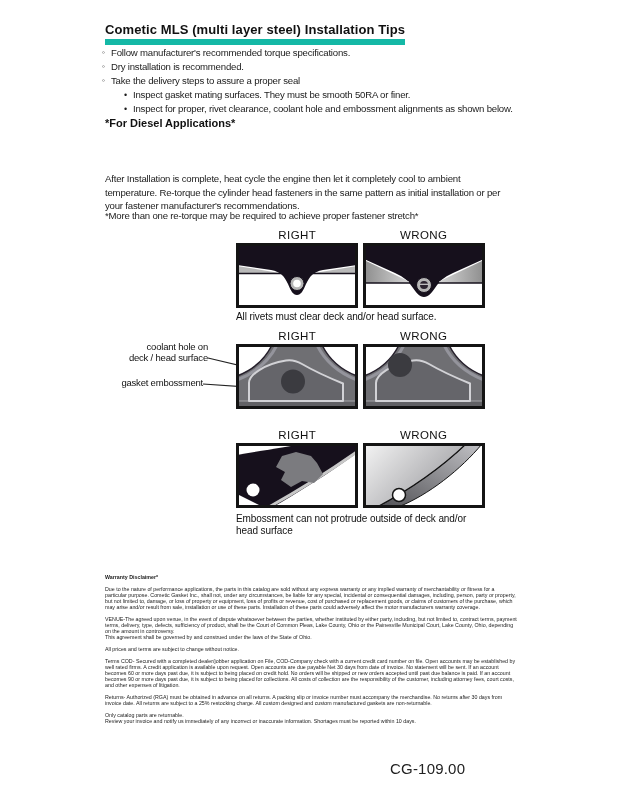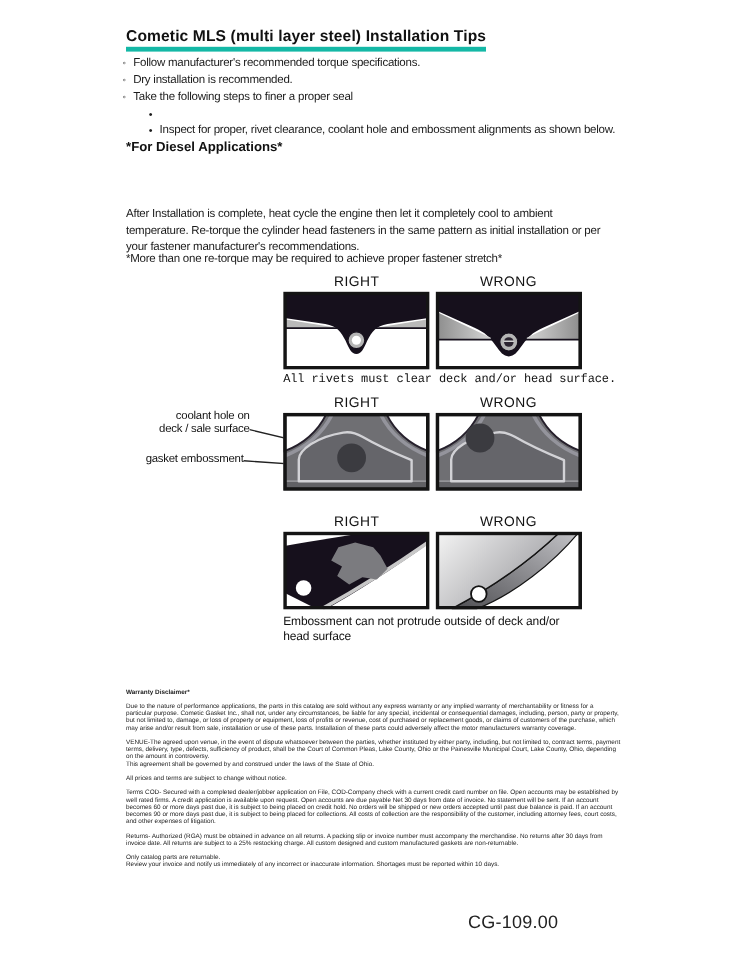--- a/index.html
+++ b/index.html
@@ -12,21 +12,21 @@
     background: #ffffff;
     color: #1b1b1b;
     overflow: hidden;
   }
   .abs { position: absolute; }
 
   .title {
     left: 105px; top: 22px;
     font-size: 13px; font-weight: bold; letter-spacing: 0.1px;
     color: #111;
-    border-bottom: 4px solid #14b8a6;
+    border-bottom: 6px solid #14b8a6;
     padding-bottom: 2px;
     display: inline-block;
   }
 
   .tips { left: 102px; top: 46px; font-size: 9.6px; letter-spacing: -0.2px; line-height: 14px; }
   .b-row { display: flex; }
   .b-row .mk { width: 9px; text-align: left; font-size: 8px; line-height: 14px; }
   .b-row.sub { margin-left: 22px; }
   .b-row.sub .mk { font-size: 9px; }
 
@@ -34,21 +34,21 @@
   .body-p { left: 105px; font-size: 9.6px; letter-spacing: -0.2px; line-height: 13.5px; width: 406px; }
   .p1 { top: 134px; }
   .p2 { top: 172px; }
   .note { top: 209px; width: 420px; }
 
   .fig-labels { left: 236px; width: 249px; display: flex; gap: 4px; }
   .fig-labels span { flex: 1; text-align: center; font-size: 11.5px; letter-spacing: 0.4px; color: #111; }
   .fig-row { left: 236px; width: 249px; display: flex; gap: 5px; }
   .fig-caption { left: 236px; font-size: 10px; letter-spacing: -0.1px; color: #111; line-height: 12px; }
 
-  .labels-1 { top: 229px; }  .boxes-1 { top: 243px; }  .cap-1 { top: 311px; font-family: Liberation Mono, monospace; }
+  .labels-1 { top: 229px; }  .boxes-1 { top: 243px; }  .cap-1 { top: 311px; }
   .labels-2 { top: 330px; }  .boxes-2 { top: 344px; }  .cap-2 { top: 413px; }
   .labels-3 { top: 429px; }  .boxes-3 { top: 443px; }  .cap-3 { top: 513px; width: 240px; }
 
   .ann { font-size: 9.5px; letter-spacing: -0.2px; line-height: 11px; text-align: right; color: #111; }
   .ann-coolant { right: 410px; top: 341px; }
   .ann-emboss  { right: 415px; top: 377px; text-align: right; }
   .leader-svg { left: 195px; top: 340px; pointer-events: none; }
 
   .disclaimer { left: 105px; top: 574px; width: 412px; font-size: 5.3px; line-height: 6px; color: #222; letter-spacing: 0; }
   .disclaimer p { white-space: pre-line; margin-bottom: 6px; }
@@ -67,24 +67,25 @@
     <div class="b-row">
       <span class="mk">◦</span>
       <span>Follow manufacturer's recommended torque specifications.</span>
     </div>
     <div class="b-row">
       <span class="mk">◦</span>
       <span>Dry installation is recommended.</span>
     </div>
     <div class="b-row">
       <span class="mk">◦</span>
-      <span>Take the following steps to finer a proper seal</span>
+      <span>Take the delivery steps to assure a proper seal</span>
     </div>
     <div class="b-row sub">
       <span class="mk">•</span>
+      <span>Inspect gasket mating surfaces.  They must be smooth 50RA or finer.</span>
     </div>
     <div class="b-row sub">
       <span class="mk">•</span>
       <span>Inspect for proper, rivet clearance, coolant hole and embossment alignments as shown below.</span>
     </div>
   </div>
 
   <h2 class="abs diesel-h">*For Diesel Applications*</h2>
   <p class="abs body-p p2">After Installation is complete, heat cycle the engine then let it completely cool to ambient temperature. Re-torque the cylinder head fasteners in the same pattern as initial installation or per your fastener manufacturer's recommendations.</p>
   <p class="abs body-p note">*More than one re-torque may be required to achieve proper fastener stretch*</p>
@@ -125,21 +126,21 @@
       <circle cx="61" cy="42" r="7.5" fill="#b5b5b5" stroke="#16101c" stroke-width="1"></circle>
       <circle cx="61" cy="42" r="4" fill="#2b2430"></circle>
       <line x1="56.5" y1="41.3" x2="65.5" y2="41.3" stroke="#cfcfcf" stroke-width="1.2"></line>
       <rect x="1.5" y="1.5" width="119" height="62" fill="none" stroke="#141414" stroke-width="3"></rect>
     </svg>
   </div>
   <p class="abs fig-caption cap-1">All rivets must clear deck and/or head surface.</p>
 
   <div class="abs ann ann-coolant">
     <div>coolant hole on</div>
-    <div>deck / sale surface</div>
+    <div>deck / head surface</div>
   </div>
   <div class="abs ann ann-emboss">gasket embossment</div>
   <svg class="abs leader-svg" width="170" height="60" viewBox="0 0 170 60">
     <line x1="13" y1="18" x2="97" y2="38" stroke="#222" stroke-width="1.2"></line>
     <line x1="8" y1="44" x2="67" y2="48" stroke="#222" stroke-width="1.2"></line>
   </svg>
 
   <div class="abs fig-labels labels-2">
     <span>RIGHT</span>
     <span>WRONG</span>

